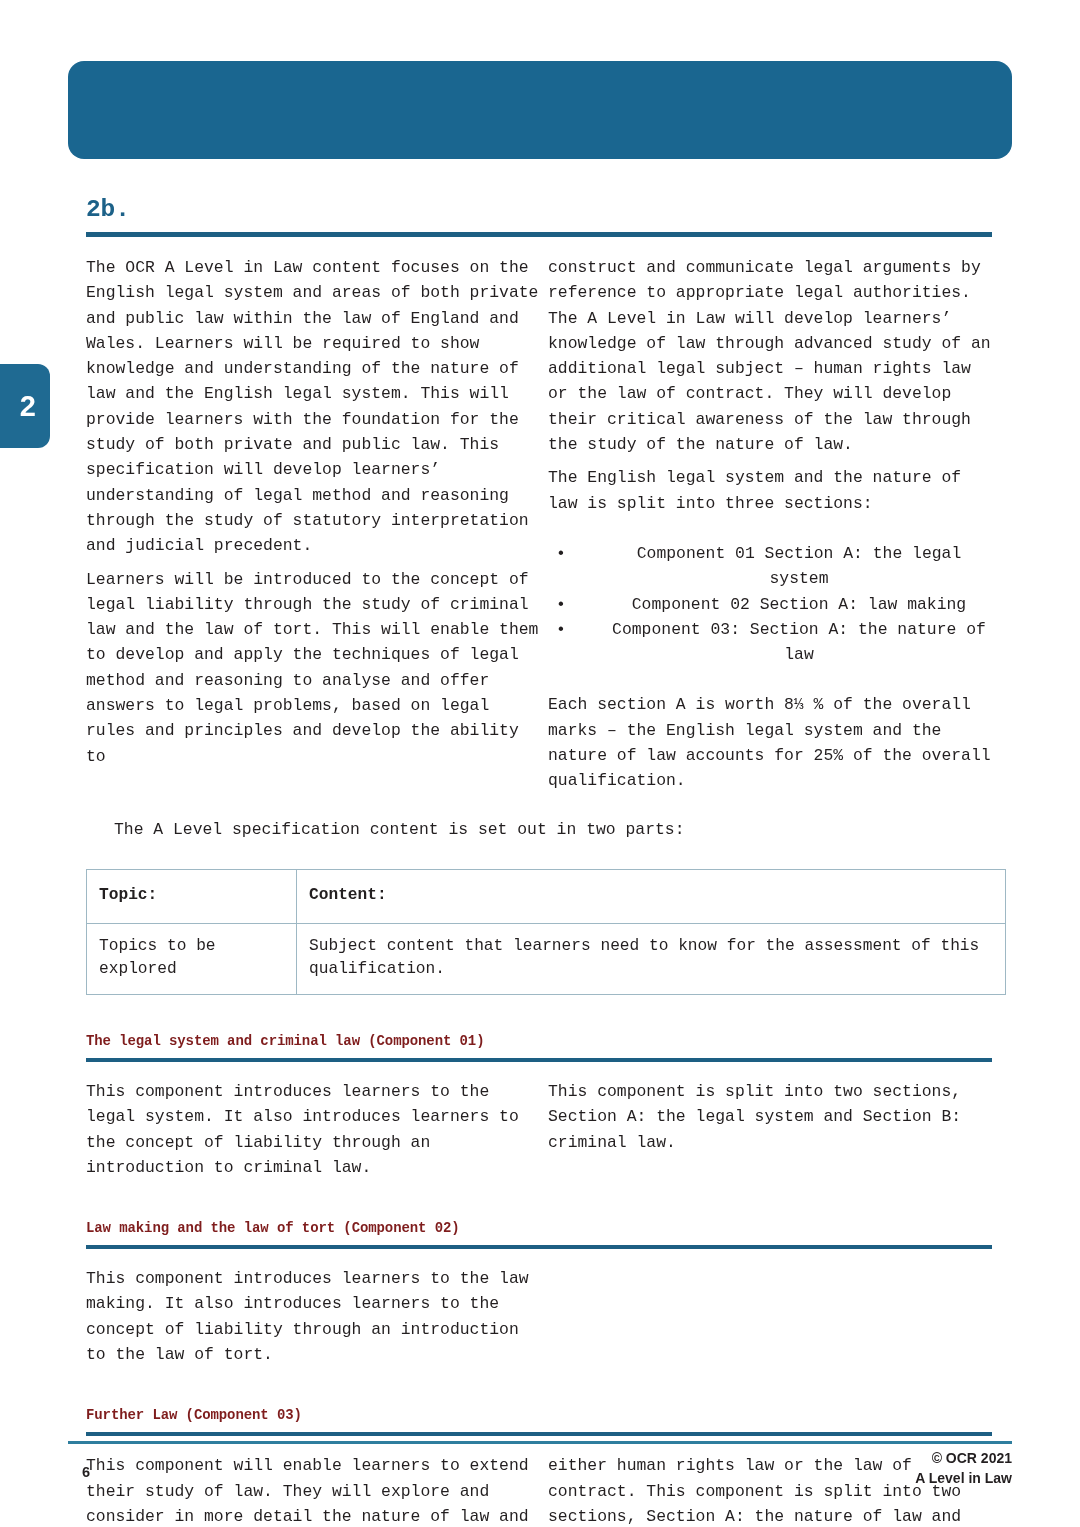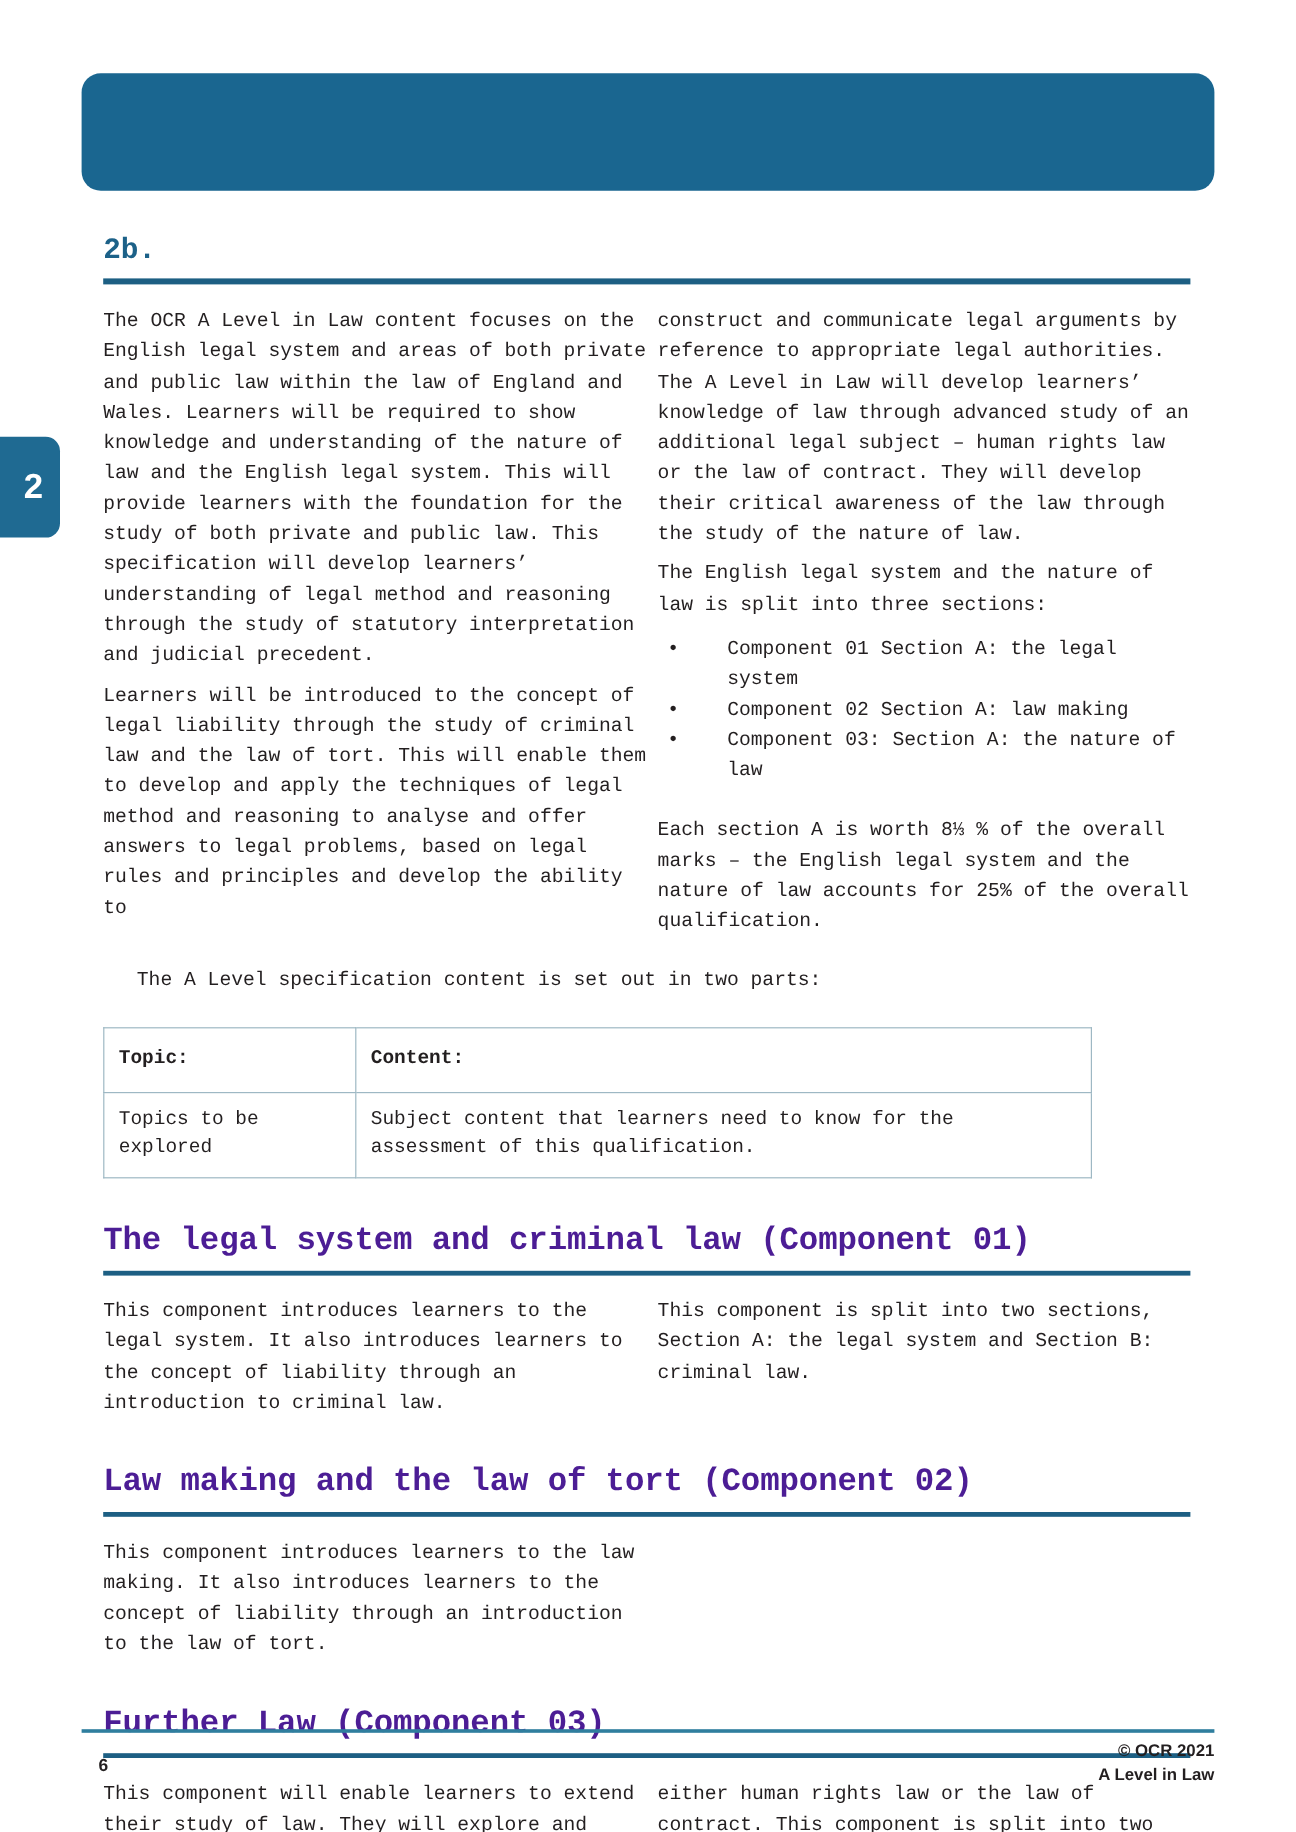--- a/index.html
+++ b/index.html
@@ -98,21 +98,22 @@
   p.body {
     font-size: 16.4px;
     line-height: 25.3px;
     color: #231f20;
   }
   p.body + p.body { margin-top: 8px; }
 
   
   ul.bullets {
     list-style: none;
-    margin-top: 12px;
+    margin-top: 25px;
+    text-align: center;
   }
   ul.bullets li {
     font-size: 16.4px;
     line-height: 25.3px;
     color: #231f20;
     position: relative;
     padding-left: 58px;
   }
   ul.bullets li::before {
     content: "\2022";
@@ -129,43 +130,43 @@
     margin-top: 23px;
     font-size: 16.4px;
     line-height: 25.3px;
     margin-left: 28px;
   }
 
   
   table.spec-table {
     margin-top: 27px;
     border-collapse: collapse;
-    width: 824px;
+    width: 920px;
     table-layout: fixed;
   }
   table.spec-table td {
     border: 1px solid #9eb8c4;
     padding: 11px 12px 13px 12px;
     font-size: 16.2px;
     line-height: 23px;
     vertical-align: middle;
     color: #231f20;
   }
   table.spec-table td.head {
     font-weight: bold;
     padding-top: 14px;
     padding-bottom: 16px;
   }
   table.spec-table .c1 { width: 210px; }
 
   
   .comp-block { margin-top: 38px; }
   .comp-heading {
-    color: #4c1d95;
-    font-size: 27px;
+    color: #7f1d1d;
+    font-size: 14px;
     font-weight: bold;
     letter-spacing: -0.1px;
   }
   .comp-block .rule-thick {
     height: 4px;
     margin-top: 9px;
   }
   .comp-block .cols { margin-top: 17px; }
 
   .gap-2 { margin-top: 40px; }

